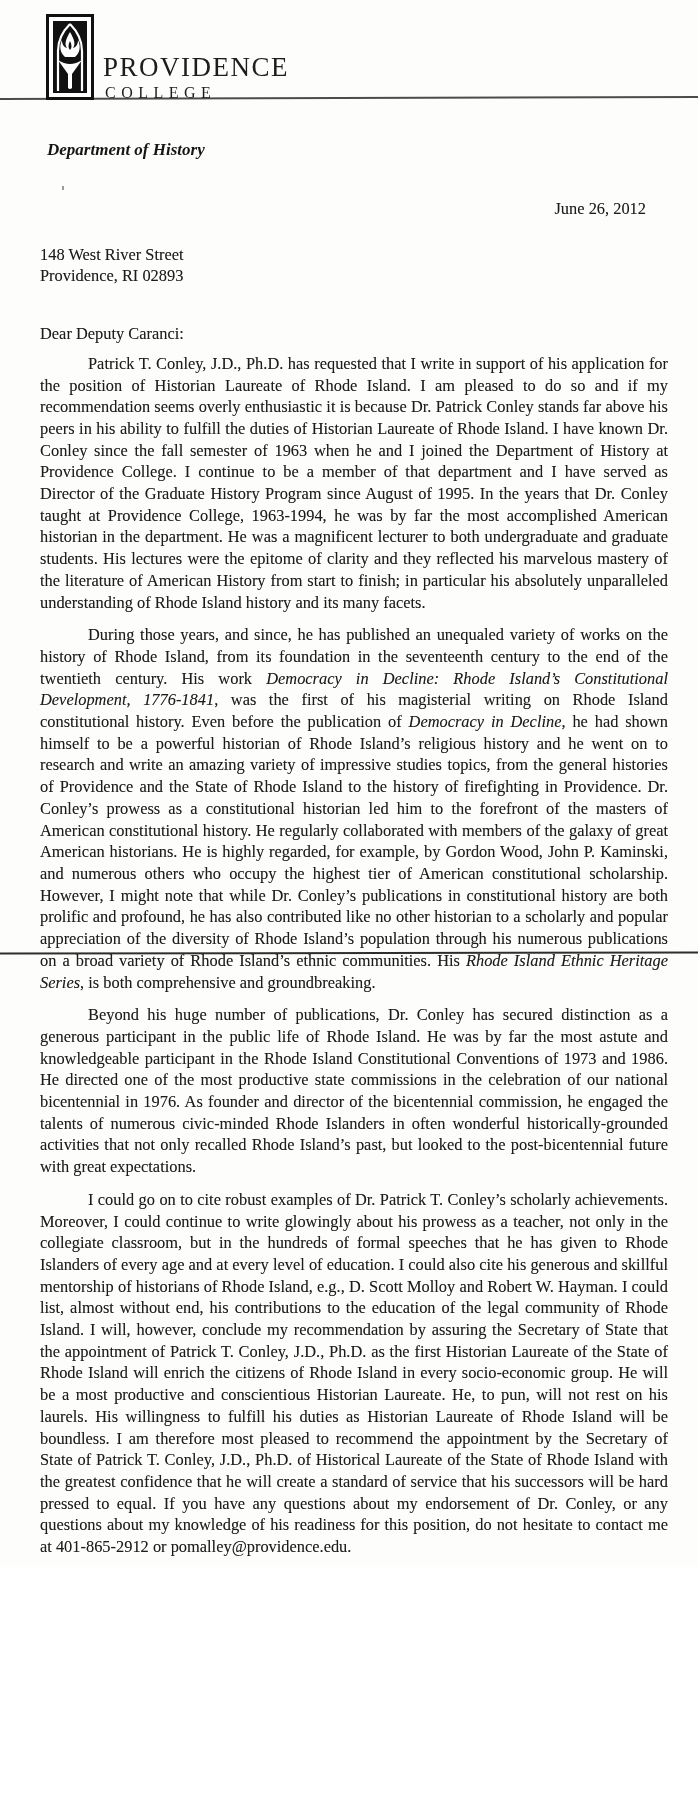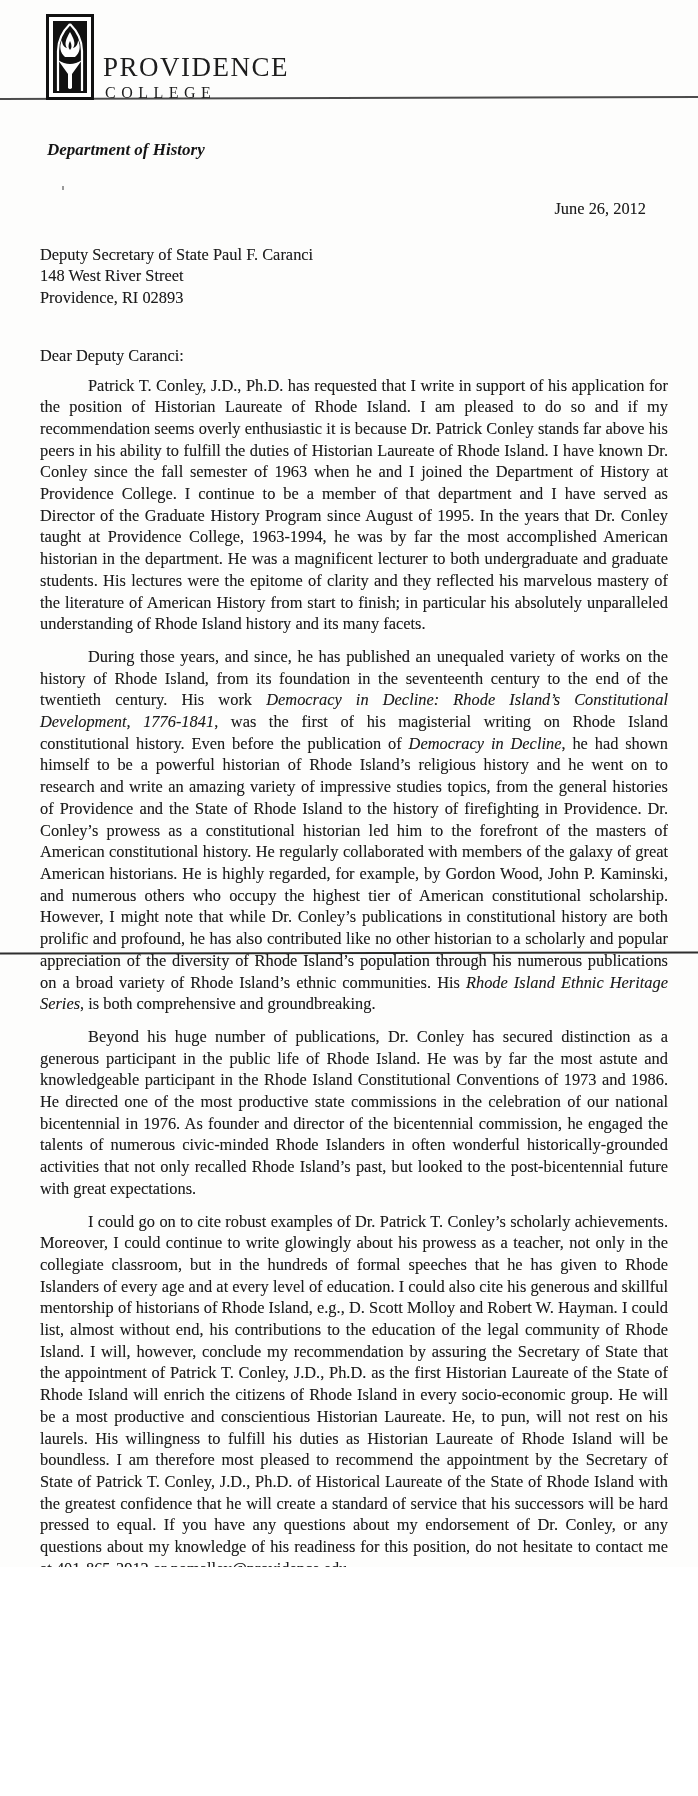--- a/index.html
+++ b/index.html
@@ -82,21 +82,20 @@
   <div class="department">Department of History</div>
   <div class="dot-artifact"></div>
 
   <div class="scan-line"></div>
   <div class="edge-smudge"></div>
 
   <div class="body-flow">
     <div class="date">June 26, 2012</div>
 
     <div class="recipient">
-        <div class="line">Deputy Secretary of State Paul F. Caranci</div>
         <div class="line">148 West River Street</div>
         <div class="line">Providence, RI 02893</div>
       </div>
 
     <div class="salutation">Dear Deputy Caranci:</div>
 
     <div class="paras">
         <p class="para"><span>Patrick T. Conley, J.D., Ph.D. has requested that I write in support of his application for the position of Historian Laureate of Rhode Island. I am pleased to do so and if my recommendation seems overly enthusiastic it is because Dr. Patrick Conley stands far above his peers in his ability to fulfill the duties of Historian Laureate of Rhode Island. I have known Dr. Conley since the fall semester of 1963 when he and I joined the Department of History at Providence College. I continue to be a member of that department and I have served as Director of the Graduate History Program since August of 1995. In the years that Dr. Conley taught at Providence College, 1963-1994, he was by far the most accomplished American historian in the department. He was a magnificent lecturer to both undergraduate and graduate students. His lectures were the epitome of clarity and they reflected his marvelous mastery of the literature of American History from start to finish; in particular his absolutely unparalleled understanding of Rhode Island history and its many facets.</span></p>
         <p class="para"><span>During those years, and since, he has published an unequaled variety of works on the history of Rhode Island, from its foundation in the seventeenth century to the end of the twentieth century. His work </span><em>Democracy in Decline: Rhode Island’s Constitutional Development, 1776-1841</em><span>, was the first of his magisterial writing on Rhode Island constitutional history. Even before the publication of </span><em>Democracy in Decline</em><span>, he had shown himself to be a powerful historian of Rhode Island’s religious history and he went on to research and write an amazing variety of impressive studies topics, from the general histories of Providence and the State of Rhode Island to the history of firefighting in Providence. Dr. Conley’s prowess as a constitutional historian led him to the forefront of the masters of American constitutional history. He regularly collaborated with members of the galaxy of great American historians. He is highly regarded, for example, by Gordon Wood, John P. Kaminski, and numerous others who occupy the highest tier of American constitutional scholarship. However, I might note that while Dr. Conley’s publications in constitutional history are both prolific and profound, he has also contributed like no other historian to a scholarly and popular appreciation of the diversity of Rhode Island’s population through his numerous publications on a broad variety of Rhode Island’s ethnic communities. His </span><em>Rhode Island Ethnic Heritage Series</em><span>, is both comprehensive and groundbreaking.</span></p>
         <p class="para"><span>Beyond his huge number of publications, Dr. Conley has secured distinction as a generous participant in the public life of Rhode Island. He was by far the most astute and knowledgeable participant in the Rhode Island Constitutional Conventions of 1973 and 1986. He directed one of the most productive state commissions in the celebration of our national bicentennial in 1976. As founder and director of the bicentennial commission, he engaged the talents of numerous civic-minded Rhode Islanders in often wonderful historically-grounded activities that not only recalled Rhode Island’s past, but looked to the post-bicentennial future with great expectations.</span></p>

